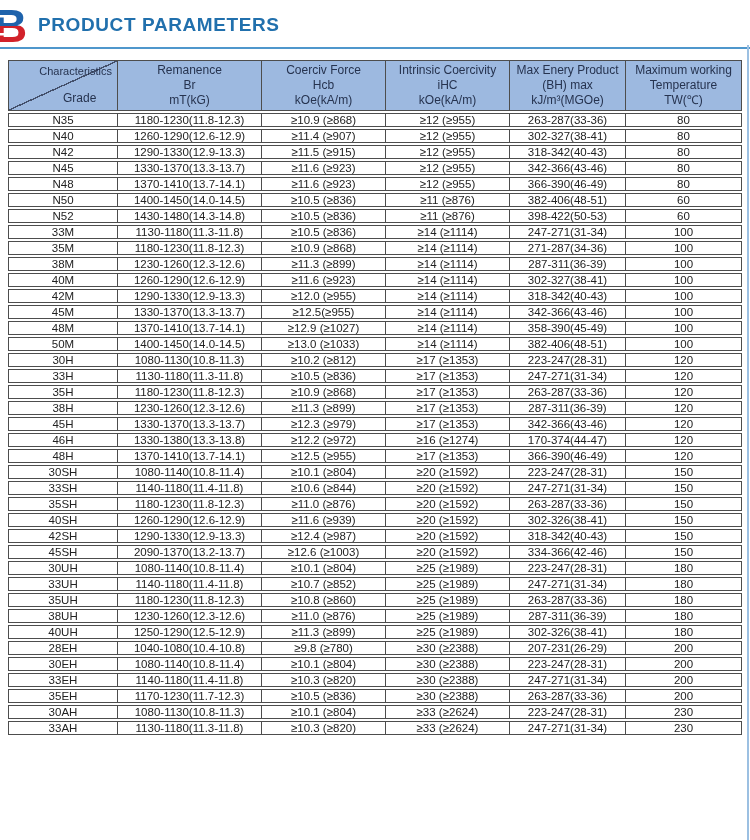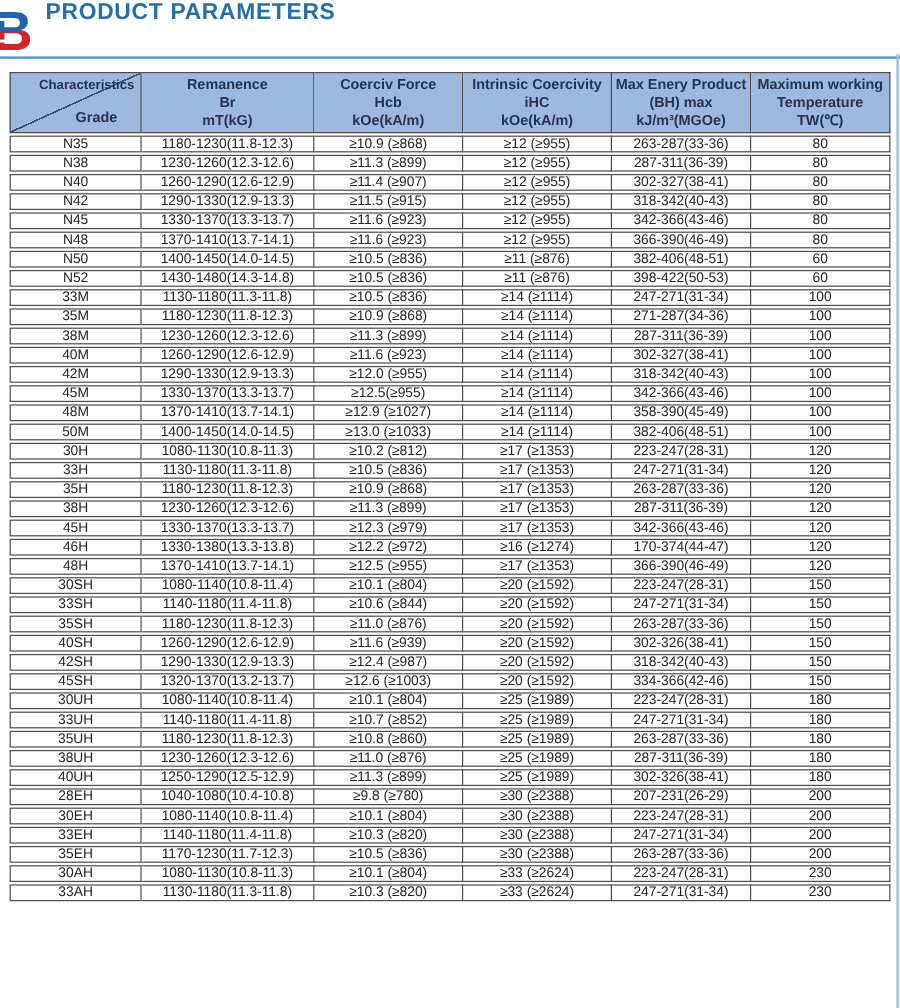--- a/index.html
+++ b/index.html
@@ -16,21 +16,21 @@
   *{box-sizing:border-box;}
   html,body{margin:0;padding:0;}
   body{
     width:750px;height:840px;position:relative;overflow:hidden;
     background:#ffffff;
     font-family:"Liberation Sans", sans-serif;
   }
   .banner{position:relative;height:41px;}
   .logo{position:absolute;left:-8px;top:5px;width:48px;height:42px;}
   .title{
-    margin:0 16px 0 38px;
+    margin:0 16px 0 38px;padding-top:14px;
     font-size:19px;font-weight:bold;letter-spacing:0.6px;
     color:var(--title-blue);
   }
   .divider{height:2px;background:var(--divider-blue);margin-top:6px;}
   .right-edge{
     position:absolute;top:45px;bottom:0;right:1px;width:2px;
     background:var(--edge-blue);
   }
   table.params{
     width:734px;margin:9px 8px 0 8px;
@@ -41,21 +41,21 @@
     border-top:1px solid var(--border-gray);
     border-bottom:1px solid var(--border-gray);
     border-right:1px solid var(--border-gray);
     text-align:center;vertical-align:middle;
     overflow:hidden;white-space:nowrap;
   }
   th:first-child,td:first-child{border-left:1px solid var(--border-gray);}
   th{
     background:var(--header-bg);
     color:var(--header-text);
-    font-weight:bold;font-size:12px;height:50px;padding:2px 0;
+    font-weight:normal;font-size:12px;height:50px;padding:2px 0;
   }
   th .hline{line-height:15px;text-align:center;}
   td{
     height:12px;line-height:12px;font-size:11.5px;
     color:var(--cell-text);padding:0;
   }
   th.corner{
     position:relative;padding:0;
     background-image:linear-gradient(to bottom right,
       transparent calc(50% - 0.7px),
@@ -135,28 +135,20 @@
   <tbody>
       <tr>
         <td>N35</td>
         <td>1180-1230(11.8-12.3)</td>
         <td>≥10.9 (≥868)</td>
         <td>≥12 (≥955)</td>
         <td>263-287(33-36)</td>
         <td>80</td>
       </tr>
       <tr>
-        <td>N38</td>
-        <td>1230-1260(12.3-12.6)</td>
-        <td>≥11.3 (≥899)</td>
-        <td>≥12 (≥955)</td>
-        <td>287-311(36-39)</td>
-        <td>80</td>
-      </tr>
-      <tr>
         <td>N40</td>
         <td>1260-1290(12.6-12.9)</td>
         <td>≥11.4 (≥907)</td>
         <td>≥12 (≥955)</td>
         <td>302-327(38-41)</td>
         <td>80</td>
       </tr>
       <tr>
         <td>N42</td>
         <td>1290-1330(12.9-13.3)</td>
@@ -352,21 +344,21 @@
       <tr>
         <td>42SH</td>
         <td>1290-1330(12.9-13.3)</td>
         <td>≥12.4 (≥987)</td>
         <td>≥20 (≥1592)</td>
         <td>318-342(40-43)</td>
         <td>150</td>
       </tr>
       <tr>
         <td>45SH</td>
-        <td>1320-1370(13.2-13.7)</td>
+        <td>2090-1370(13.2-13.7)</td>
         <td>≥12.6 (≥1003)</td>
         <td>≥20 (≥1592)</td>
         <td>334-366(42-46)</td>
         <td>150</td>
       </tr>
       <tr>
         <td>30UH</td>
         <td>1080-1140(10.8-11.4)</td>
         <td>≥10.1 (≥804)</td>
         <td>≥25 (≥1989)</td>

